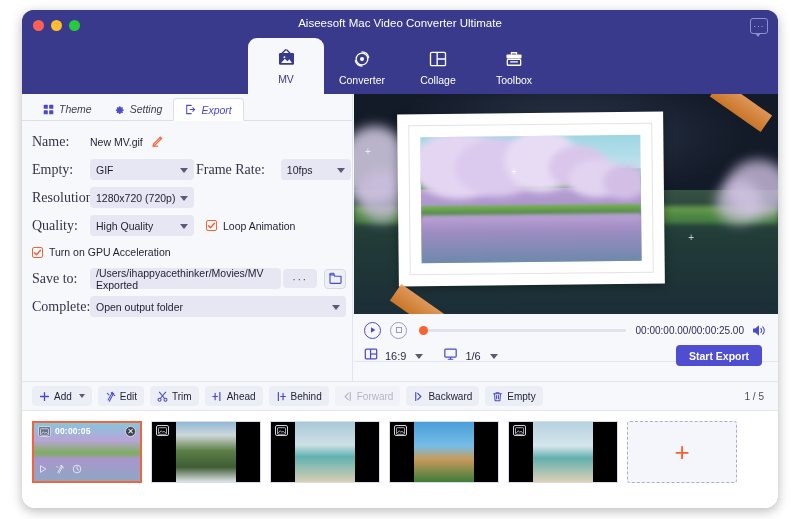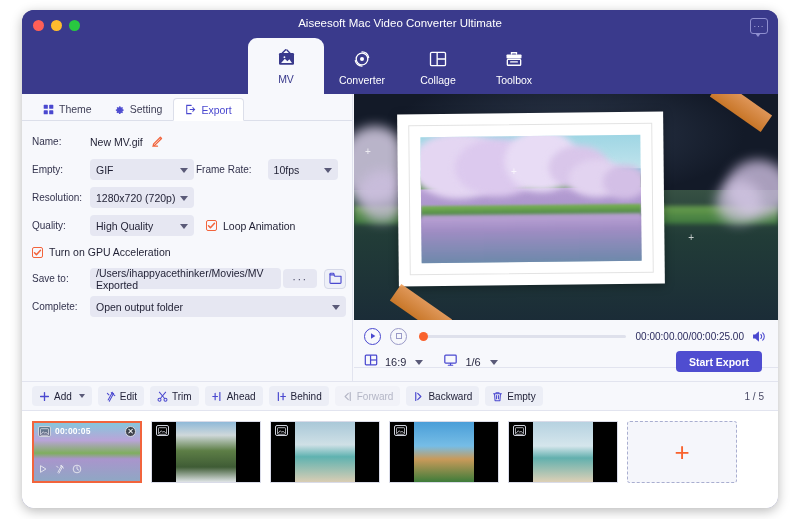--- a/index.html
+++ b/index.html
@@ -81,32 +81,32 @@
     border-right: 1px solid #e2e4ef;
   }
   .subtabs {
     position: relative; height: 23px; margin: 4px 0 0 0;
     border-bottom: 1px solid #dcdfea;
     display: flex; align-items: stretch; padding-left: 10px; gap: 0;
   }
   .subtab {
     display: flex; align-items: center; gap: 5px;
     padding: 0 11px; font-size: 10.5px; color: #3d3d55;
-    position: relative; top: 0;
+    position: relative; top: 0; font-style: italic;
   }
   .subtab.active {
     background: #ffffff; color: #4a48cf;
     border: 1px solid #dcdfea; border-bottom: 1px solid #ffffff;
     border-radius: 4px 4px 0 0; margin-bottom: -1px;
   }
   .subtab svg { display:block; }
 
   .form { padding: 8px 0 0 10px; }
   .frow { display: flex; align-items: center; height: 25px; margin-bottom: 3px; }
-  .flabel { width: 58px; font-size: 10px; color: #33334d; flex: none; }
+  .flabel { width: 58px; font-size: 14px; color: #33334d; flex: none; font-family: Liberation Serif, serif; }
   .ctrl {
     background: #e6e7f2; border-radius: 4px; height: 21px;
     display: flex; align-items: center; padding: 0 6px;
     font-size: 10.5px; color: #1f1f33; position: relative;
   }
   .ctrl .caret {
     position: absolute; right: 6px; top: 50%; margin-top: -2px;
     width: 0; height: 0; border-left: 4px solid transparent;
     border-right: 4px solid transparent; border-top: 5px solid #5a5a78;
   }
@@ -217,21 +217,21 @@
   .tape {
     position:absolute; background: linear-gradient(180deg,#f0a05c,#d87e28);
     opacity:.92;
   }
   .tape-tr { right:6px; top:2px; width:62px; height:20px; transform: rotate(35deg); }
   .tape-bl { left:36px; bottom:2px; width:62px; height:20px; transform: rotate(35deg); }
   .pv-cross { position:absolute; color:rgba(255,255,255,.75); font-size:10px; }
 
   
   .playerbar {
-    position:absolute; left:332px; top:226px; right:0; height:48px;
+    position:absolute; left:332px; top:220px; right:0; height:48px;
     background:#f7f8fc; border-bottom:1px solid #e2e4ef;
   }
   .pb-row1 { position:absolute; left:10px; right:10px; top:6px; height:20px; display:flex; align-items:center; }
   .pb-row2 { position:absolute; left:10px; right:10px; top:30px; height:24px; display:flex; align-items:center; }
   .circ-btn { width:17px; height:17px; border:1.3px solid #4a48cf; border-radius:50%;
     display:flex; align-items:center; justify-content:center; margin-right:9px; color:#4a48cf; }
   .sq-btn { width:17px; height:17px; border:1.3px solid #9a9ac8; border-radius:50%;
     display:flex; align-items:center; justify-content:center; margin-right:12px; }
   .sq-inner { width:6px; height:6px; border:1.2px solid #9a9ac8; }
   .track { position:relative; flex:1; height:3px; background:#dfe1ec; border-radius:2px; margin-right:10px; }

